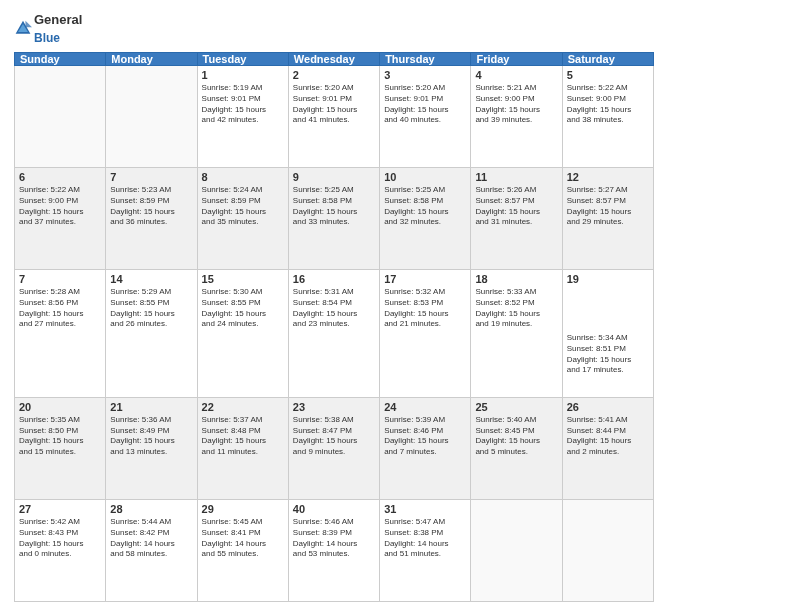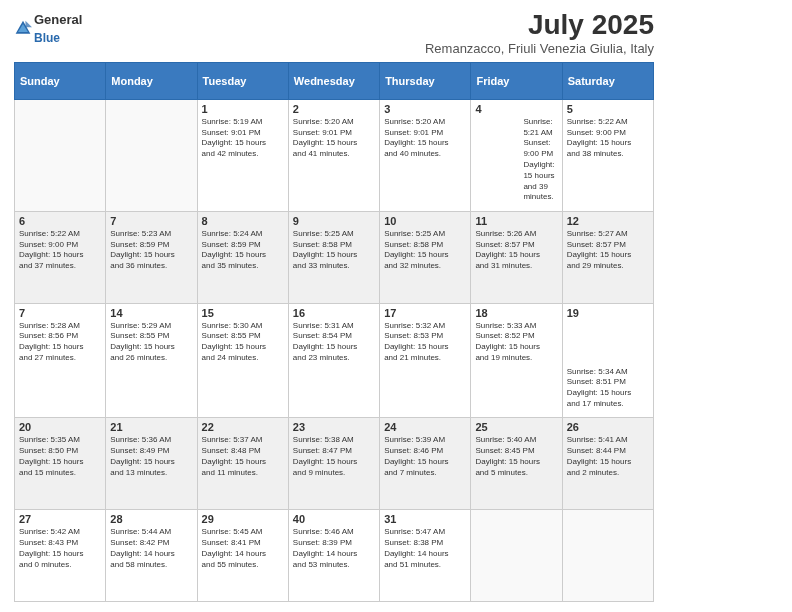--- a/index.html
+++ b/index.html
@@ -58,21 +58,21 @@
     .calendar {
       width: 100%;
       border-collapse: collapse;
       flex: 1;
     }
     .calendar th {
       background: #3a7abf;
       color: #fff;
       font-size: 11px;
       font-weight: bold;
-      padding: 12px 5px;
+      padding: 0 5px;
       text-align: left;
       border: 1px solid #2a6aad;
     }
     .calendar td {
       border: 1px solid #ccc;
       vertical-align: top;
       padding: 3px 4px;
       width: calc(100% / 7);
       background: #fff;
       font-size: 8.5px;
@@ -106,24 +106,20 @@
     <div class="logo">
       <svg class="logo-icon" viewBox="0 0 22 22">
         <polygon points="11,2 20,18 2,18" fill="#2a6aad"></polygon>
         <polygon points="11,6 17,16 5,16" fill="#5ba0d8"></polygon>
         <polygon points="14,2 22,10 14,10" fill="#2a6aad" opacity="0.7"></polygon>
       </svg>
       <div>
         <span class="logo-text-general">General</span><br>
         <span class="logo-text-blue">Blue</span>
       </div>
-    </div>
-    <div class="title-block">
-      <div class="month-title">July 2025</div>
-      <div class="location-title">Remanzacco, Friuli Venezia Giulia, Italy</div>
     </div>
   </div>
 
   <table class="calendar">
     <thead>
       <tr>
         <th>Sunday</th>
         <th>Monday</th>
         <th>Tuesday</th>
         <th>Wednesday</th>
@@ -152,21 +148,21 @@
           </td>
           <td>
             <span class="day-number">3</span>
             <div class="day-info" style="white-space: pre-line;">Sunrise: 5:20 AM
 Sunset: 9:01 PM
 Daylight: 15 hours
 and 40 minutes.</div>
           </td>
           <td>
             <span class="day-number">4</span>
-            <div class="day-info" style="white-space: pre-line; margin-left: 48px;">Sunrise: 5:21 AM
+            <div class="day-info" style="white-space: pre-line;">Sunrise: 5:21 AM
 Sunset: 9:00 PM
 Daylight: 15 hours
 and 39 minutes.</div>
           </td>
           <td>
             <span class="day-number">5</span>
             <div class="day-info" style="white-space: pre-line;">Sunrise: 5:22 AM
 Sunset: 9:00 PM
 Daylight: 15 hours
 and 38 minutes.</div>

